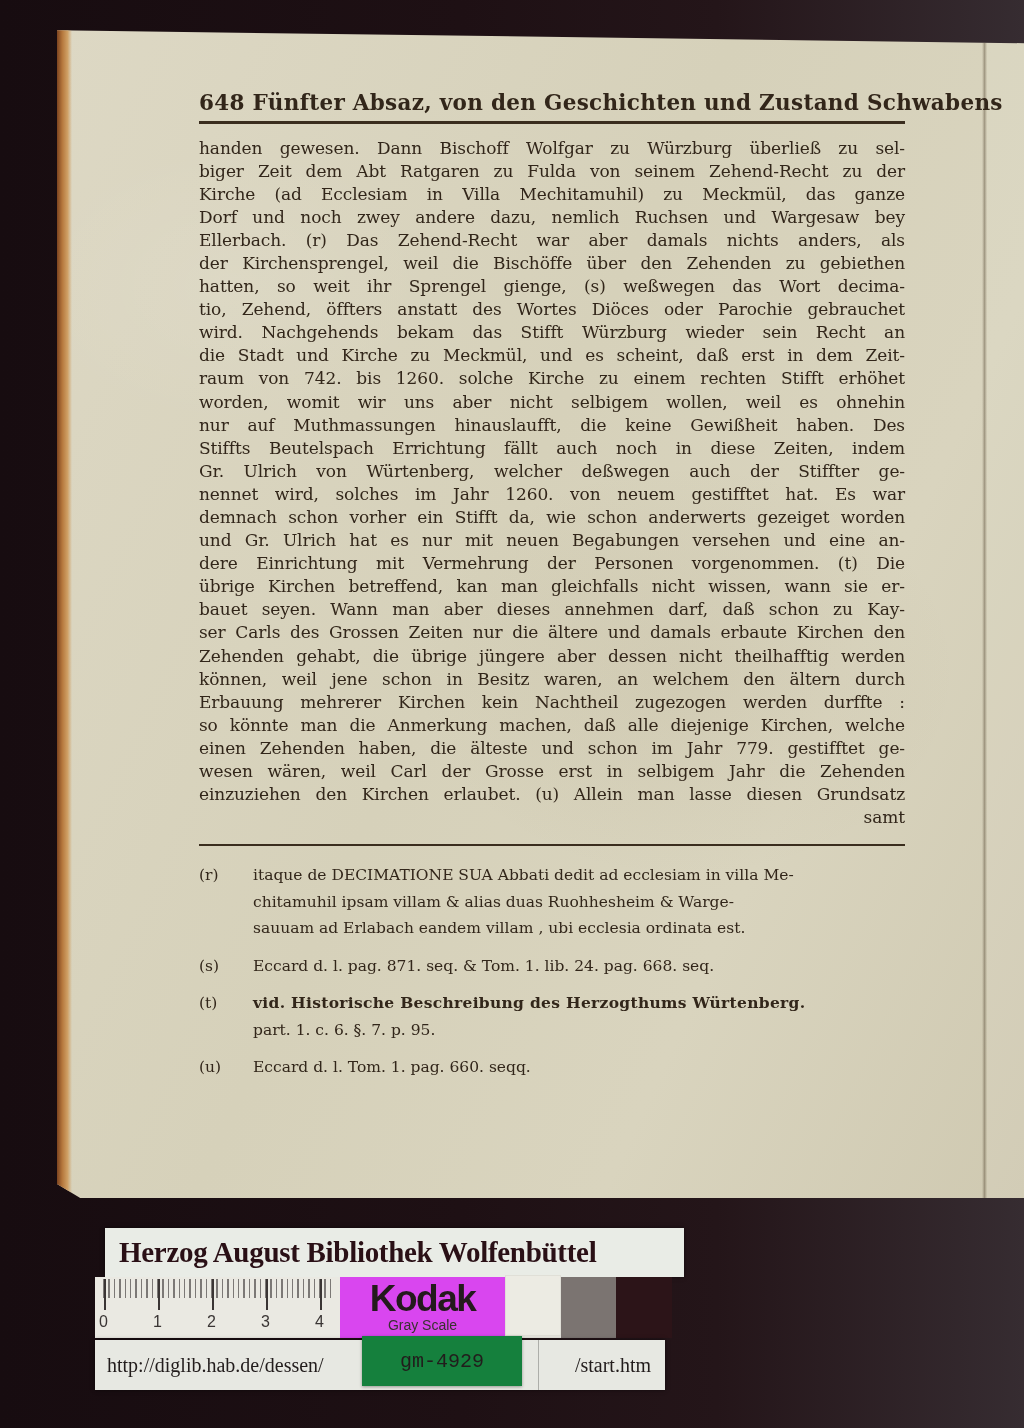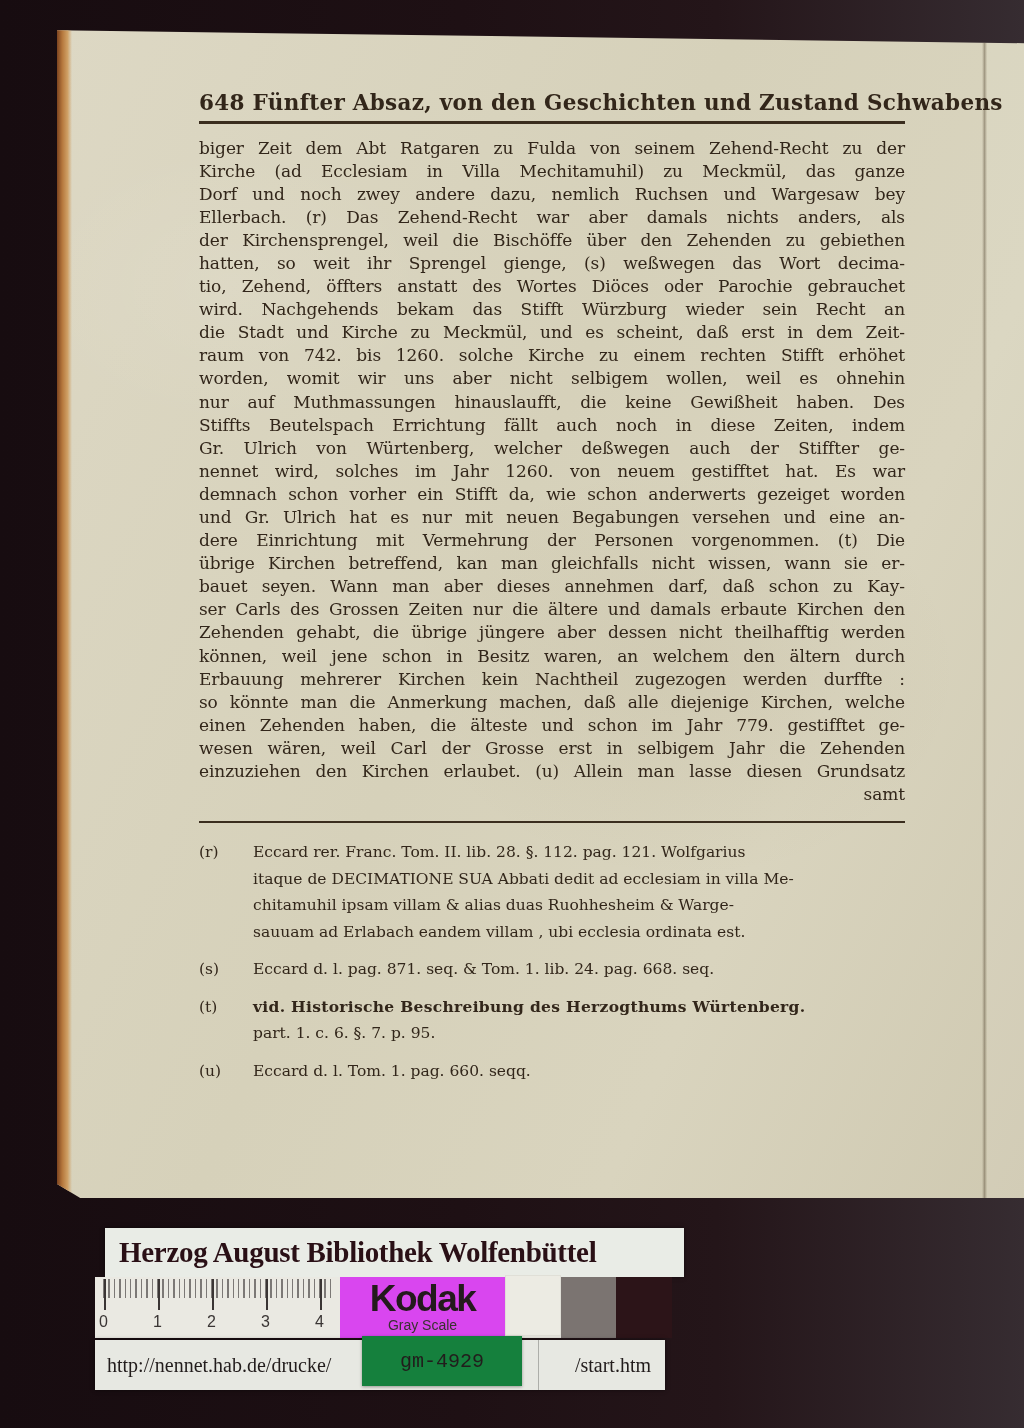--- a/index.html
+++ b/index.html
@@ -107,20 +107,21 @@
 <div class="page">
   <div class="page-edge"></div>
   <div class="facing-sliver"></div>
   <div class="crease"></div>
 
   <div class="page-inner">
     <div class="page-header"><span>648</span> <span>Fünfter Absaz, von den Geschichten und Zustand Schwabens</span></div>
     <div class="header-rule"></div>
 
     <div class="body-block">
+      <div class="line">handen gewesen. Dann Bischoff Wolfgar zu Würzburg überließ zu sel-</div>
       <div class="line">biger Zeit dem Abt Ratgaren zu Fulda von seinem Zehend-Recht zu der</div>
       <div class="line">Kirche (ad Ecclesiam in Villa Mechitamuhil) zu Meckmül, das ganze</div>
       <div class="line">Dorf und noch zwey andere dazu, nemlich Ruchsen und Wargesaw bey</div>
       <div class="line">Ellerbach. (r) Das Zehend-Recht war aber damals nichts anders, als</div>
       <div class="line">der Kirchensprengel, weil die Bischöffe über den Zehenden zu gebiethen</div>
       <div class="line">hatten, so weit ihr Sprengel gienge, (s) weßwegen das Wort decima-</div>
       <div class="line">tio, Zehend, öffters anstatt des Wortes Diöces oder Parochie gebrauchet</div>
       <div class="line">wird. Nachgehends bekam das Stifft Würzburg wieder sein Recht an</div>
       <div class="line">die Stadt und Kirche zu Meckmül, und es scheint, daß erst in dem Zeit-</div>
       <div class="line">raum von 742. bis 1260. solche Kirche zu einem rechten Stifft erhöhet</div>
@@ -143,21 +144,20 @@
       <div class="line">wesen wären, weil Carl der Grosse erst in selbigem Jahr die Zehenden</div>
       <div class="line">einzuziehen den Kirchen erlaubet. (u) Allein man lasse diesen Grundsatz</div>
       <div class="line catchword">samt</div>
     </div>
 
     <div class="footnote-sep"></div>
 
     <div class="footnote">
       <span class="fn-label">(r)</span>
       <div class="fn-lines">
-        <div class="fn-line">Eccard rer. Franc. Tom. II. lib. 28. §. 112. pag. 121.  Wolfgarius</div>
         <div class="fn-line">itaque de DECIMATIONE SUA Abbati dedit ad ecclesiam in villa Me-</div>
         <div class="fn-line">chitamuhil ipsam villam &amp; alias duas Ruohhesheim &amp; Warge-</div>
         <div class="fn-line">sauuam ad Erlabach eandem villam , ubi ecclesia ordinata est.</div>
       </div>
     </div>
 
     <div class="footnote">
       <span class="fn-label">(s)</span>
       <div class="fn-lines">
         <div class="fn-line">Eccard d. l. pag. 871. seq. &amp; Tom. 1. lib. 24. pag. 668. seq.</div>
@@ -202,16 +202,16 @@
   <div class="kodak-zone">
     <div class="kodak-brand">Kodak</div>
     <div class="kodak-label">Gray Scale</div>
   </div>
   <div class="patch patch-white" style="background: rgb(236, 235, 227);"></div>
   <div class="patch" style="background: rgb(123, 116, 113);"></div>
   <div class="patch" style="background: rgb(44, 20, 24);"></div>
 </div>
 
 <div class="url-strip">
-  <div class="url-left">http://nennet.hab.de/drucke/</div>
+  <div class="url-left">http://diglib.hab.de/dessen/</div>
   <div class="url-mid">gm-4929</div>
   <div class="url-right">/start.htm</div>
 </div>
 
 </body></html>

